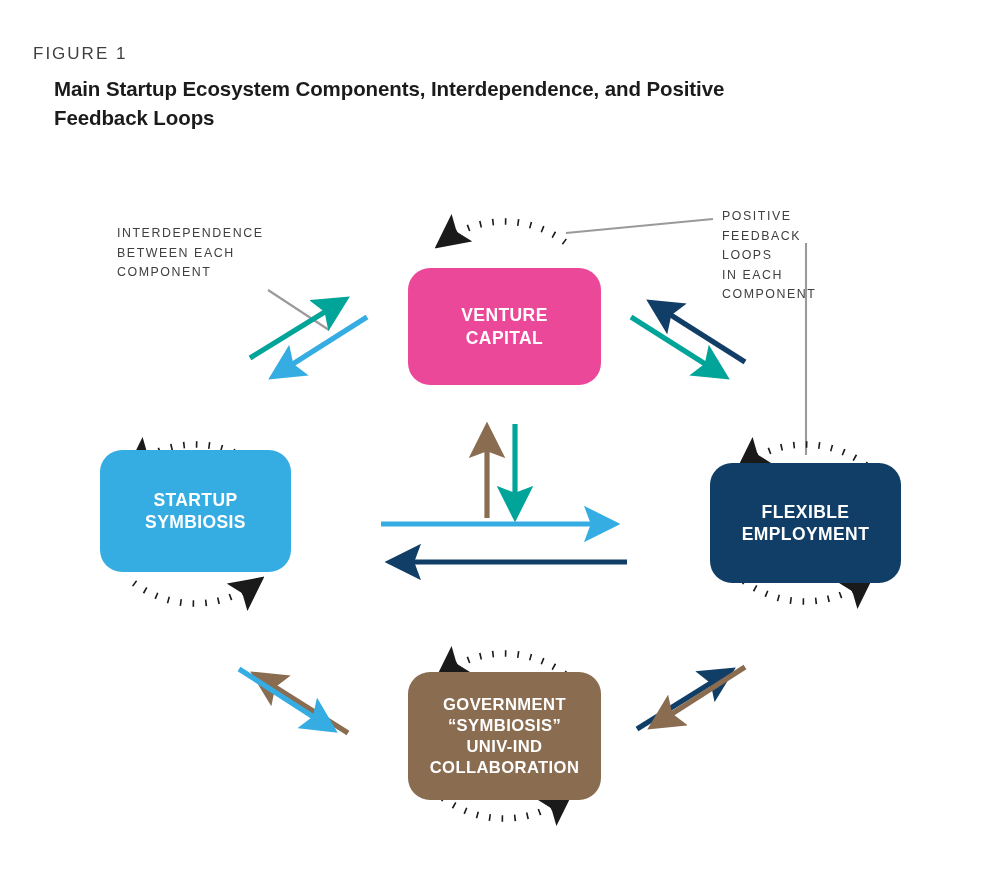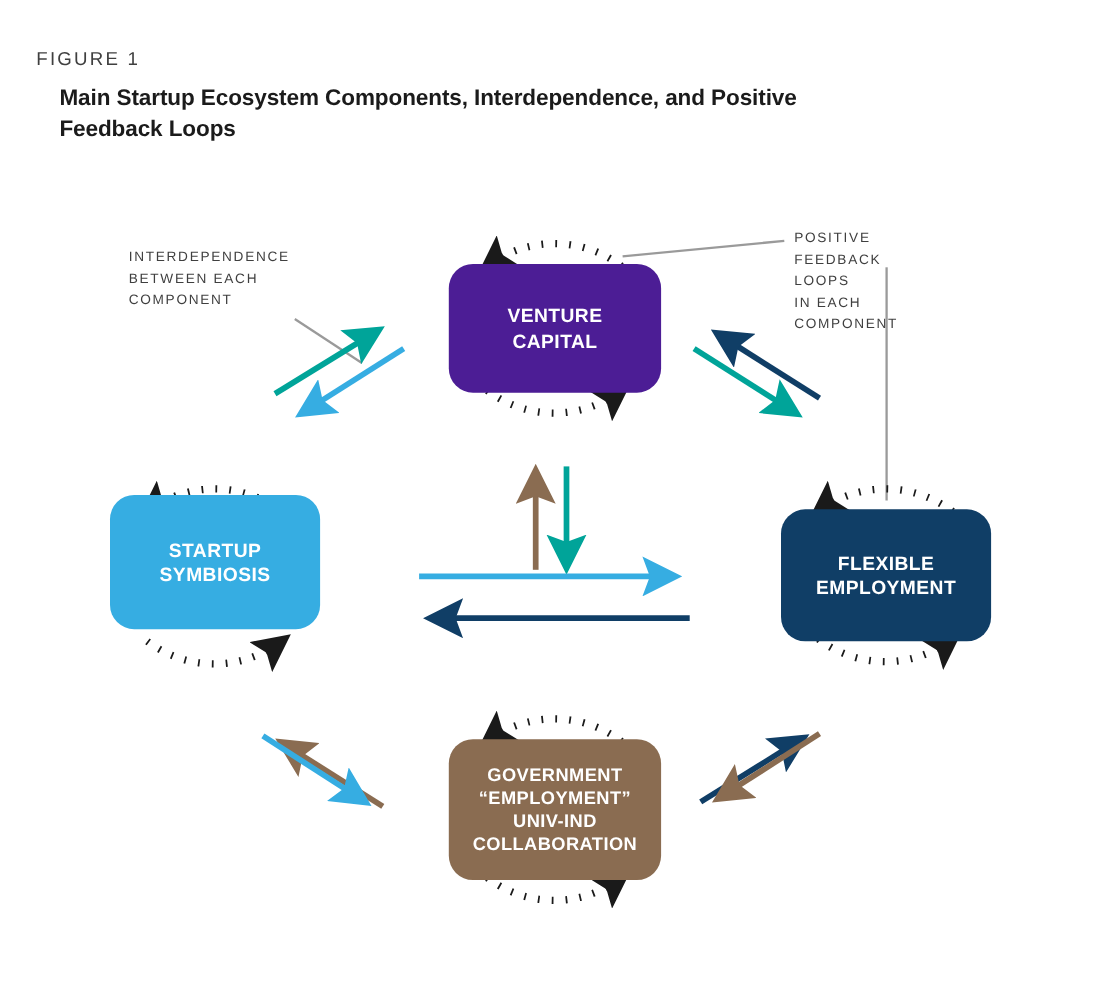--- a/index.html
+++ b/index.html
@@ -169,35 +169,35 @@
       <line x1="627" y1="562" x2="395" y2="562" stroke="#103e66" stroke-width="5.2" marker-end="url(#ah-navy)"></line>
 
       <line x1="348" y1="733" x2="259" y2="677" stroke="#8a6c51" stroke-width="5.2" marker-end="url(#ah-brown)"></line>
       <line x1="239" y1="669" x2="329" y2="727" stroke="#36ade2" stroke-width="5.2" marker-end="url(#ah-lblue)"></line>
 
       <line x1="637" y1="729" x2="727" y2="673" stroke="#103e66" stroke-width="5.2" marker-end="url(#ah-navy)"></line>
       <line x1="745" y1="667" x2="656" y2="724" stroke="#8a6c51" stroke-width="5.2" marker-end="url(#ah-brown)"></line>
     </g>
   </svg>
 
-  <div class="node" id="node-venture-capital" style="background: #4c1d95;">
+  <div class="node" id="node-venture-capital" style="background: #ec4899; margin-top: 28px;">
     <span class="node-label">VENTURE
 CAPITAL</span>
   </div>
 
   <div class="node" id="node-startup-symbiosis" style="background: rgb(54, 173, 226);">
     <span class="node-label">STARTUP
 SYMBIOSIS</span>
   </div>
 
   <div class="node" id="node-flexible-employment" style="background: rgb(16, 62, 102);">
     <span class="node-label">FLEXIBLE
 EMPLOYMENT</span>
   </div>
 
   <div class="node" id="node-government" style="background: rgb(138, 108, 81);">
     <span class="node-label">GOVERNMENT
-“EMPLOYMENT”
+“SYMBIOSIS”
 UNIV-IND
 COLLABORATION</span>
   </div>
 
 </div>
 
 </body></html>

